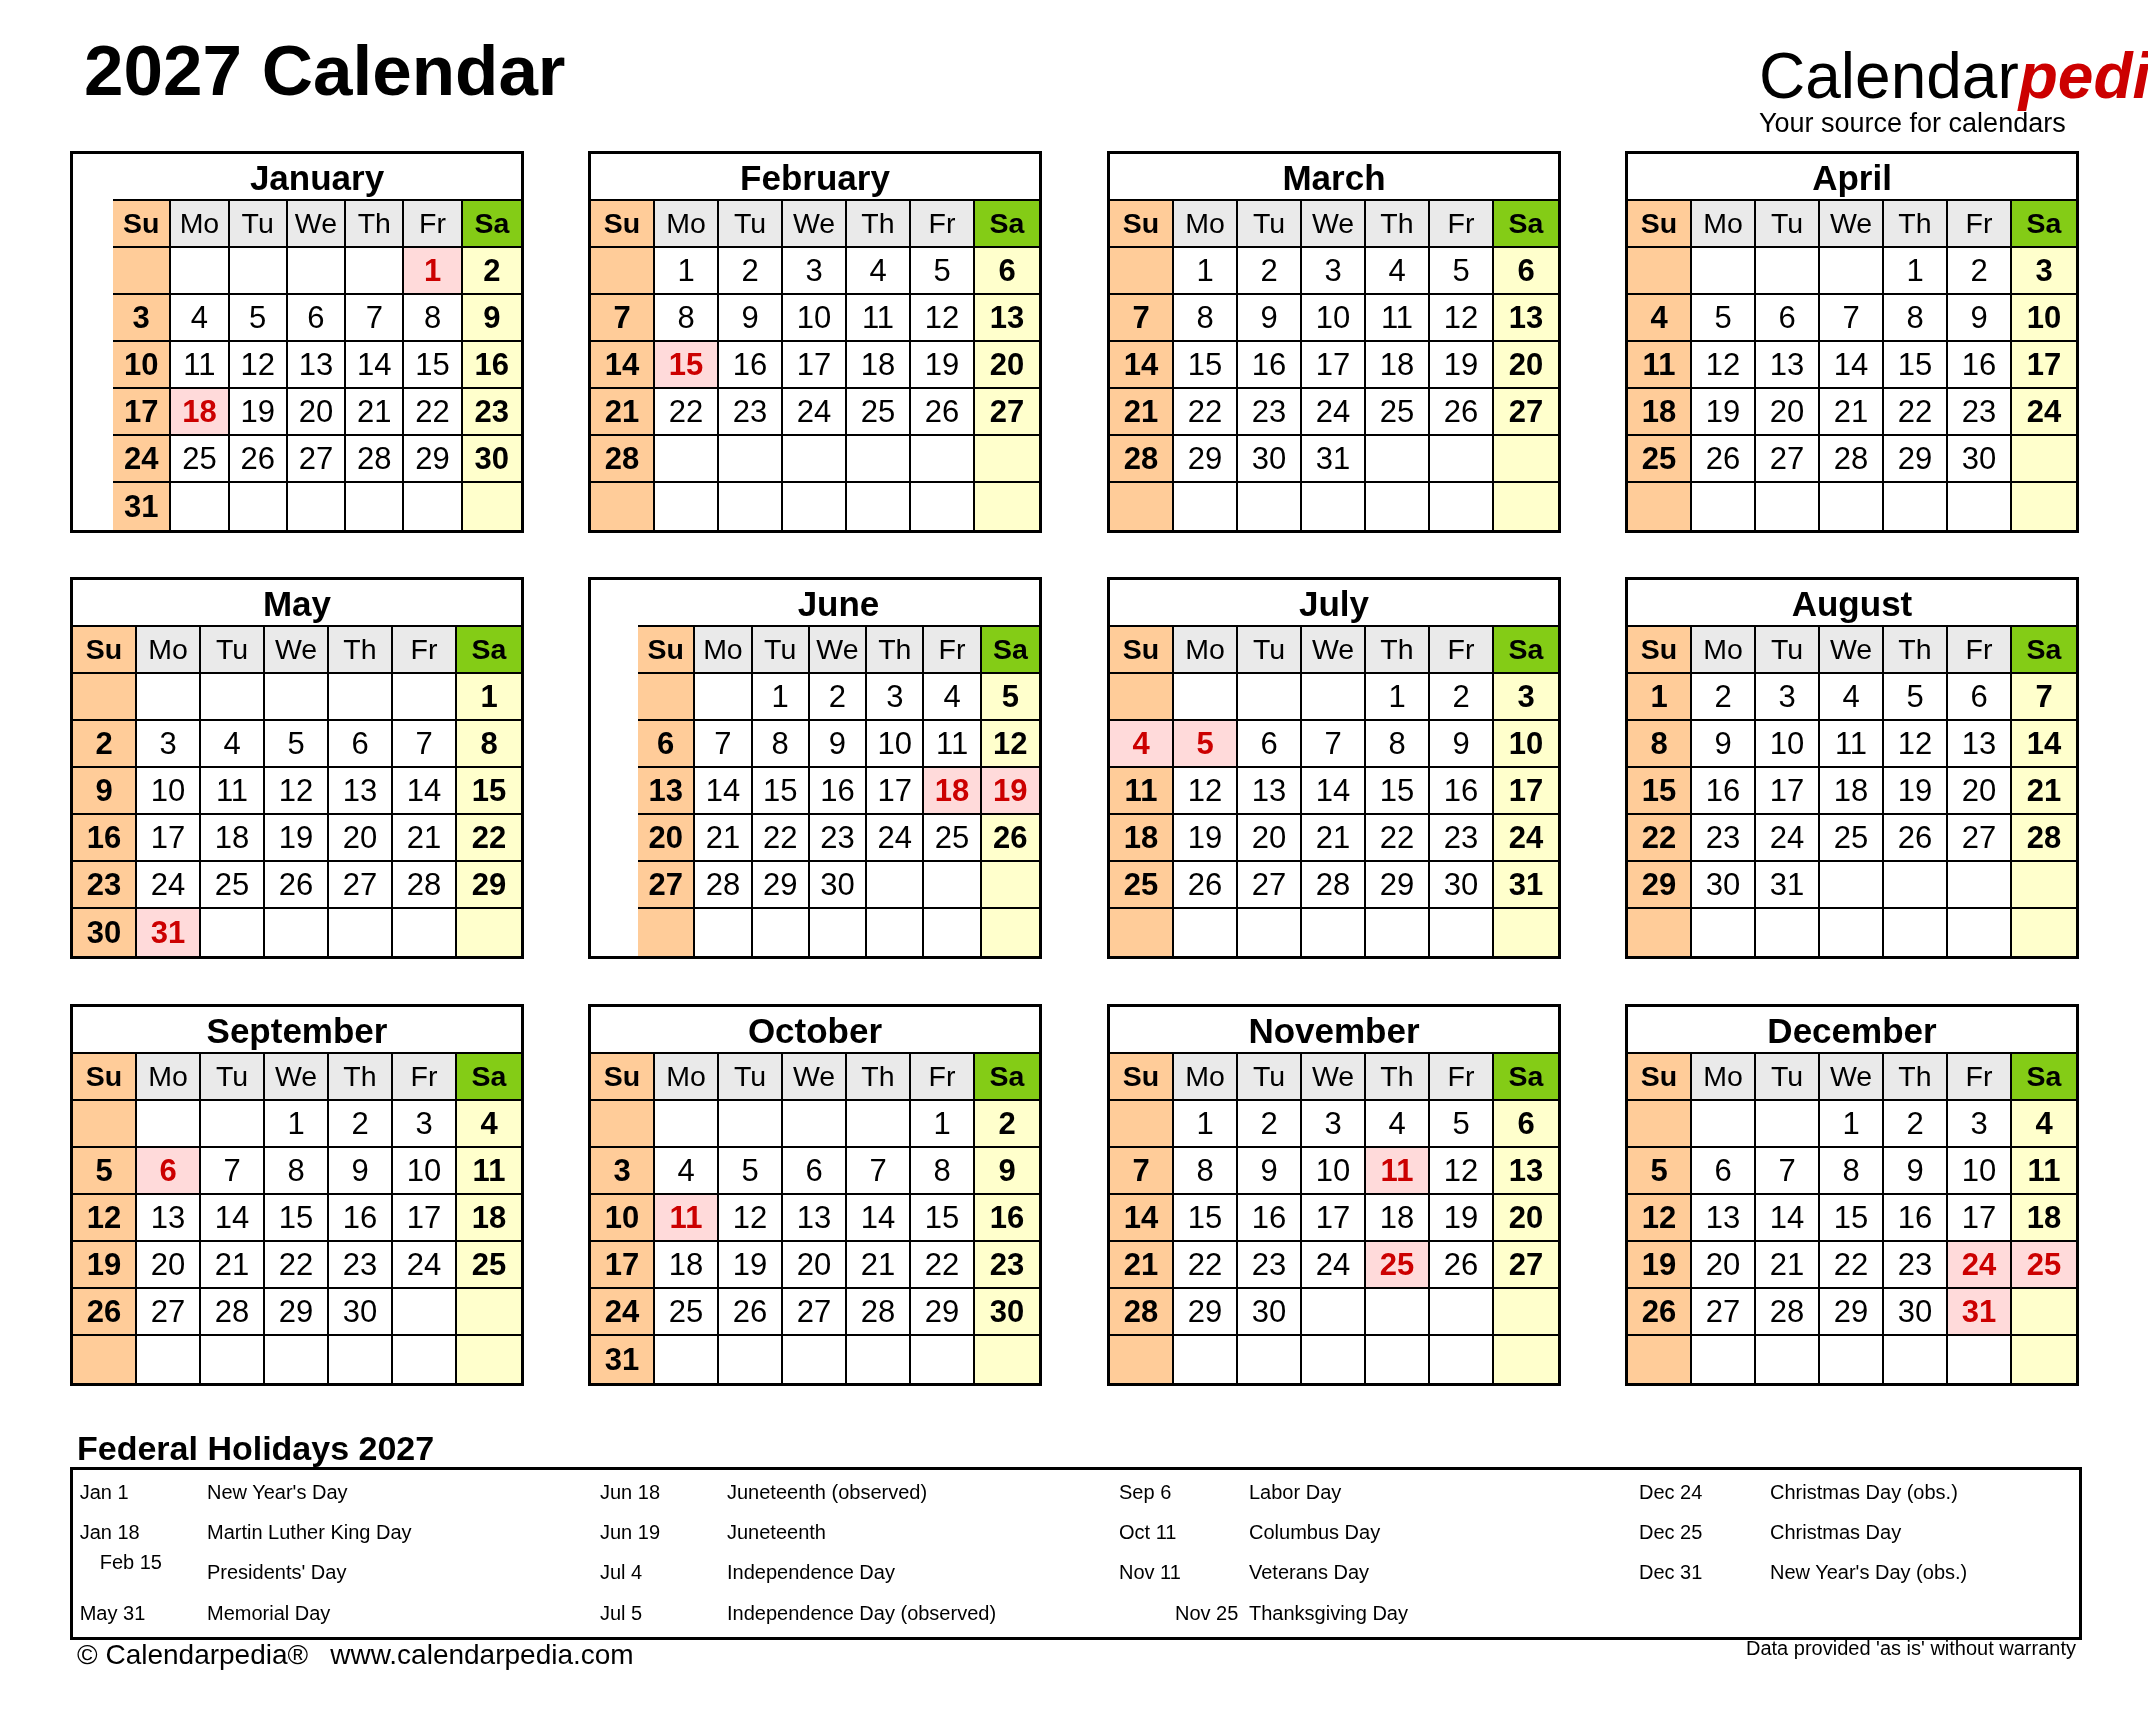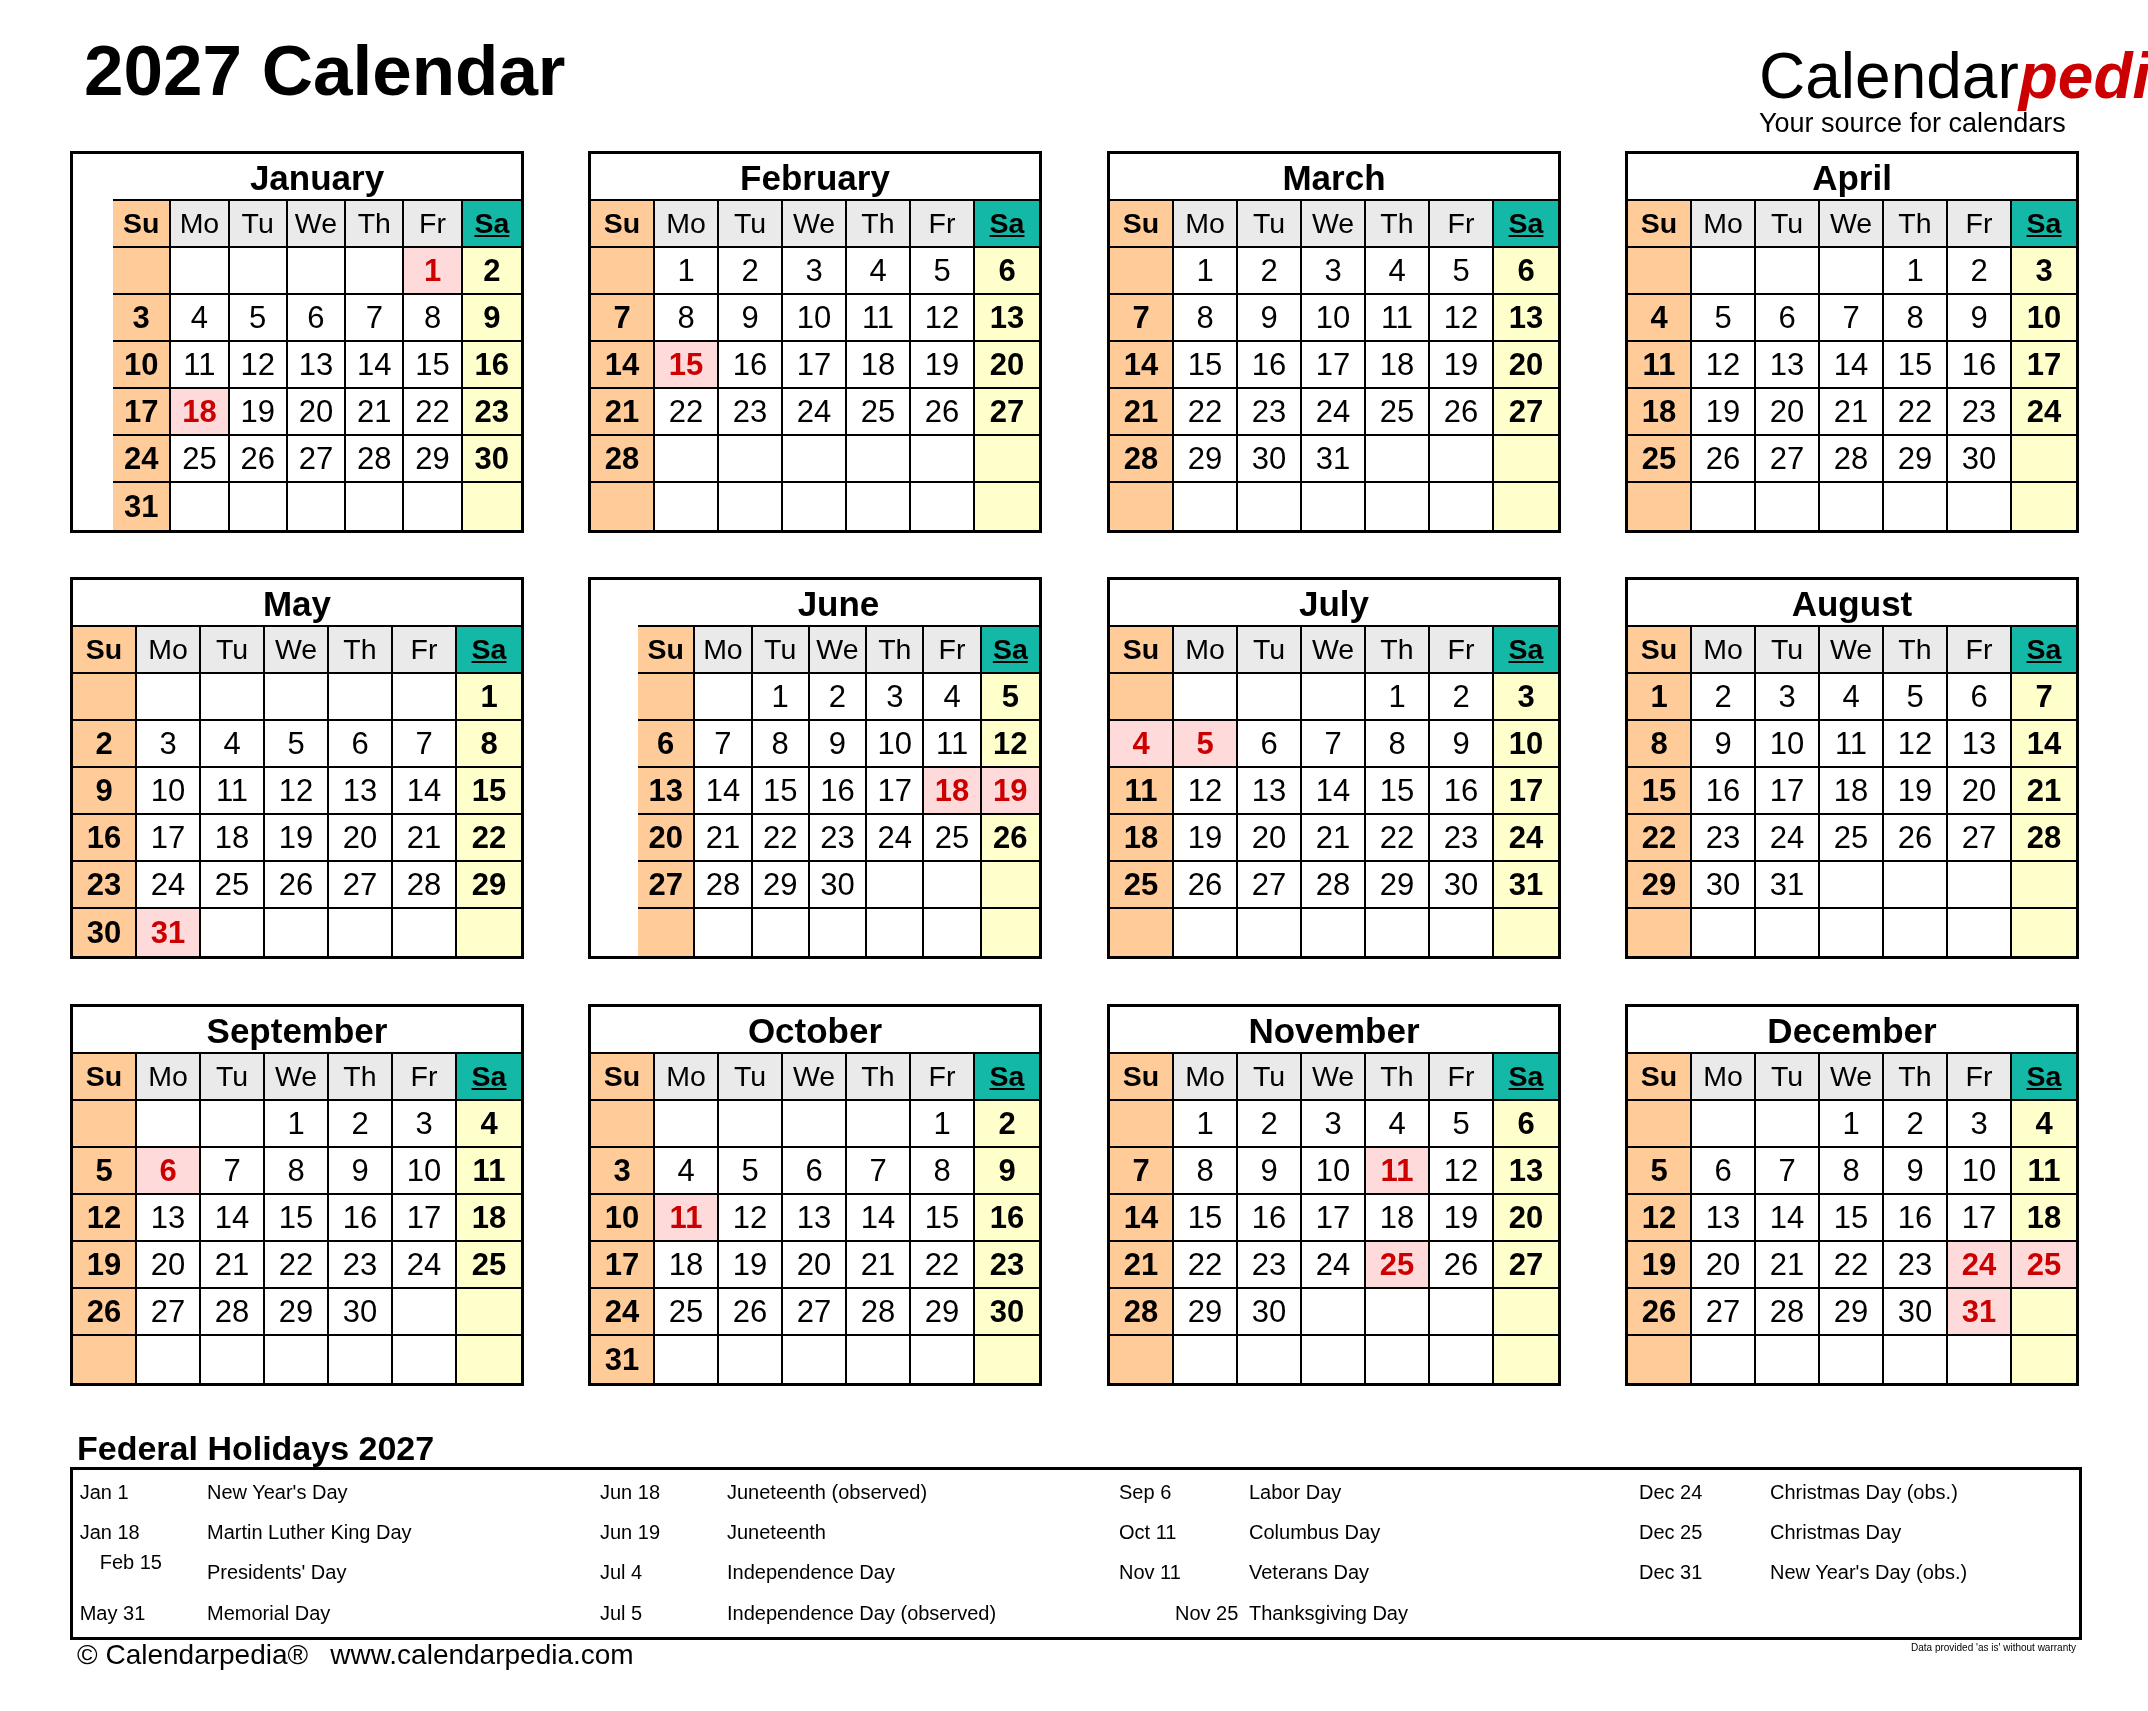--- a/index.html
+++ b/index.html
@@ -16,32 +16,32 @@
            background: #fff; }
   .month-title { height: 47px; line-height: 47px; text-align: center; font-weight: bold;
                  font-size: 35px; border-bottom: 2.5px solid #000; box-sizing: border-box; }
   .grid { display: grid; grid-template-columns: repeat(7, 1fr); }
   .cell { height: 47px; box-sizing: border-box; border-right: 2.5px solid #000; border-bottom: 2.5px solid #000;
           display: flex; align-items: center; justify-content: center; font-size: 31px; background: #fff; }
   .cell:nth-child(7n) { border-right: none; }
   .grid .cell.last-row { border-bottom: none; }
   .hdr { font-size: 28.5px; background: #eaeaea; }
   .hdr.su { background: #ffcc99; font-weight: bold; }
-  .hdr.sa { background: #14b8a6; font-weight: bold; text-decoration: underline; }
+  .hdr.sa { background: #84cc16; font-weight: bold; }
   .day.su { background: #ffcc99; font-weight: bold; }
   .day.sa { background: #ffffcc; font-weight: bold; }
   .day.hol { background: #ffdada; color: #cc0000; font-weight: bold; }
 
   .hol-title { position: absolute; left: 77px; top: 1431px; font-size: 34px; font-weight: bold; line-height: 1; }
   .hol-box { position: absolute; left: 70px; top: 1467px; width: 2012px; height: 173px;
              border: 3.4px solid #000; box-sizing: border-box; }
   .hol-item { position: absolute; font-size: 20px; line-height: 40px; height: 40px; white-space: nowrap; }
   .footer-left { position: absolute; left: 77px; top: 1638px; font-size: 28px; line-height: 34px; white-space: nowrap; }
   .footer-left .url { margin-left: 22px; }
-  .footer-right { position: absolute; right: 72px; top: 1638px; font-size: 10px; line-height: 20px; white-space: nowrap; }
+  .footer-right { position: absolute; right: 72px; top: 1638px; font-size: 20px; line-height: 20px; white-space: nowrap; }
 </style>
 </head>
 <body>
 
 <h1 class="page-title">2027 Calendar</h1>
 
 <div class="logo">
   <div class="logo-main"><span>Calendar</span><span class="pedia">pedia</span></div>
   <div class="logo-tag">Your source for calendars</div>
 </div>

